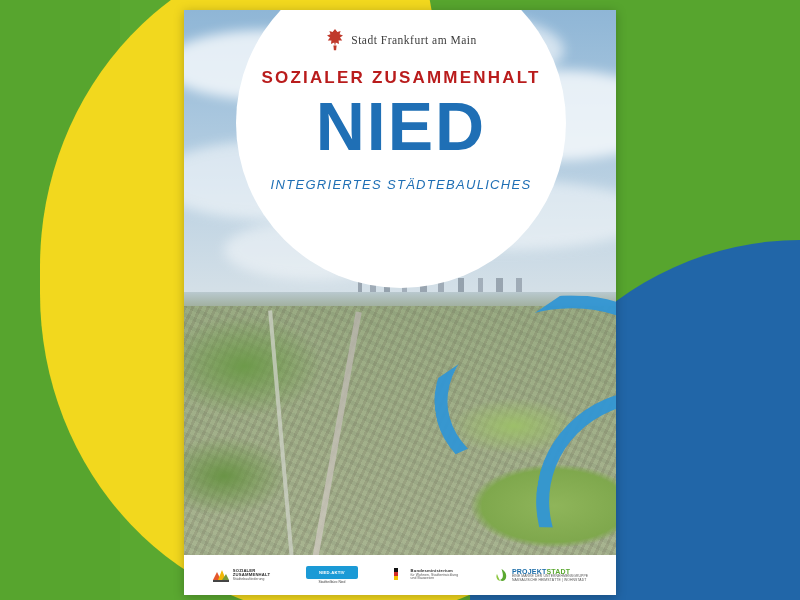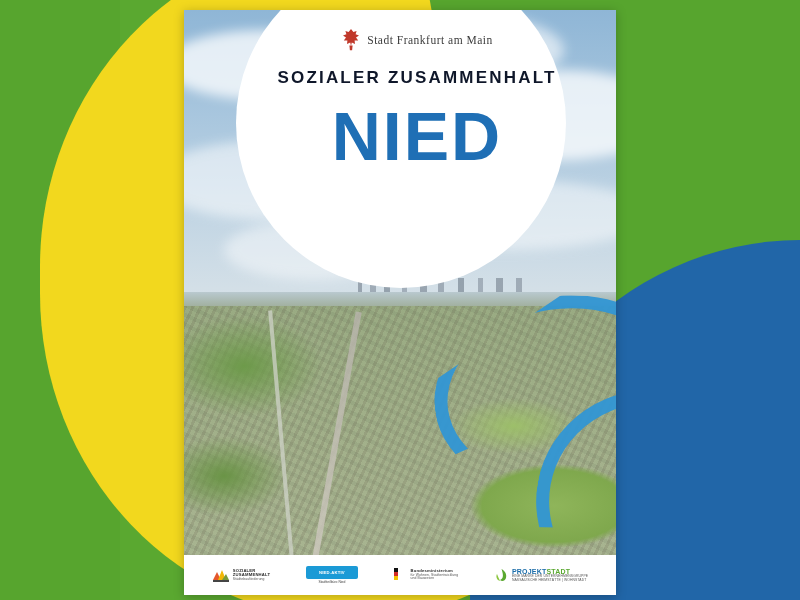--- a/index.html
+++ b/index.html
@@ -172,21 +172,21 @@
   
   .disc {
     position: absolute;
     left: 52px; top: -52px;
     width: 330px; height: 330px;
     background: #ffffff;
     border-radius: 50%;
   }
   .disc-inner {
     position: absolute;
-    left: 16px; top: 52px;
+    left: 0; top: 52px;
     width: 330px; height: 278px;
     display: flex;
     flex-direction: column;
     align-items: center;
     justify-content: flex-start;
     padding-top: 18px;
     box-sizing: border-box;
   }
 
   .city-logo {
@@ -203,31 +203,31 @@
     font-size: 11.5px;
     letter-spacing: .5px;
     color: #3b3b3b;
     white-space: nowrap;
   }
 
   .kicker {
     font-size: 17px;
     font-weight: bold;
     letter-spacing: 2.2px;
-    color: #0f172a;
+    color: #b91c1c;
     margin-bottom: 2px;
     text-align: right;
   }
   .bigtitle {
     font-size: 68px;
     font-weight: bold;
     letter-spacing: 2px;
     color: #1f6fb5;
     line-height: 1;
-    margin: 12px 0 16px 0;
+    margin: 2px 0 16px 0;
   }
   .subtitle {
     font-size: 13px;
     font-style: italic;
     letter-spacing: 1.3px;
     color: #1f6fb5;
     text-align: center;
     line-height: 1.45;
   }
 
@@ -320,20 +320,21 @@
           <svg class="eagle" viewBox="0 0 20 24">
             <path d="M10 1 L12.4 4 L15.6 3 L14.6 6.2 L18 7.6 L15 9.6 L17.2 12.4 L13.6 12.6 L14 16 L10.8 14.4 L10 18 L9.2 14.4 L6 16 L6.4 12.6 L2.8 12.4 L5 9.6 L2 7.6 L5.4 6.2 L4.4 3 L7.6 4 Z" fill="#c0392b"></path>
             <path d="M8.4 17.6 h3.2 l-.5 4.6 h-2.2 Z" fill="#c0392b"></path>
           </svg>
           <div class="city-logo-text">Stadt Frankfurt am Main</div>
         </div>
 
         <div class="kicker">SOZIALER ZUSAMMENHALT</div>
         <div class="bigtitle">NIED</div>
         <div class="subtitle">
+          <div>INTEGRIERTES STÄDTEBAULICHES</div>
         </div>
 
       </div>
     </div>
 
     <div class="footer">
 
       <div class="logo logo1">
         <svg class="logo-mark" width="18" height="18" viewBox="0 0 18 18">
           <path d="M1 14 L5 6 L9 14 Z" fill="#e4572e"></path>

